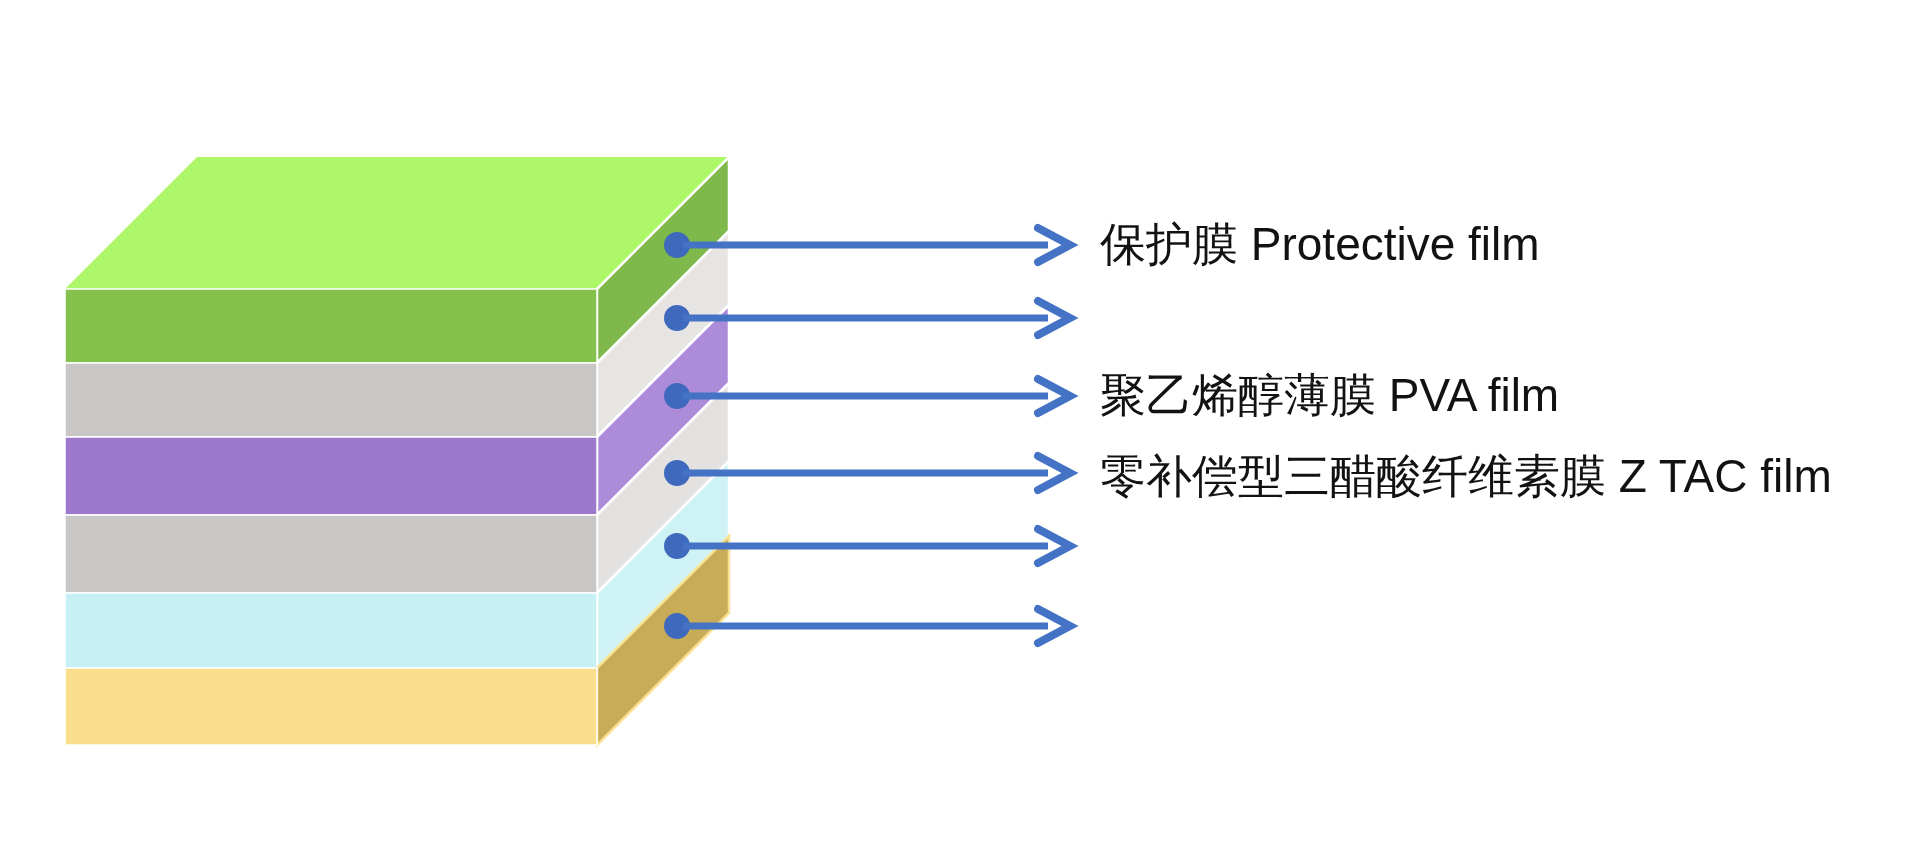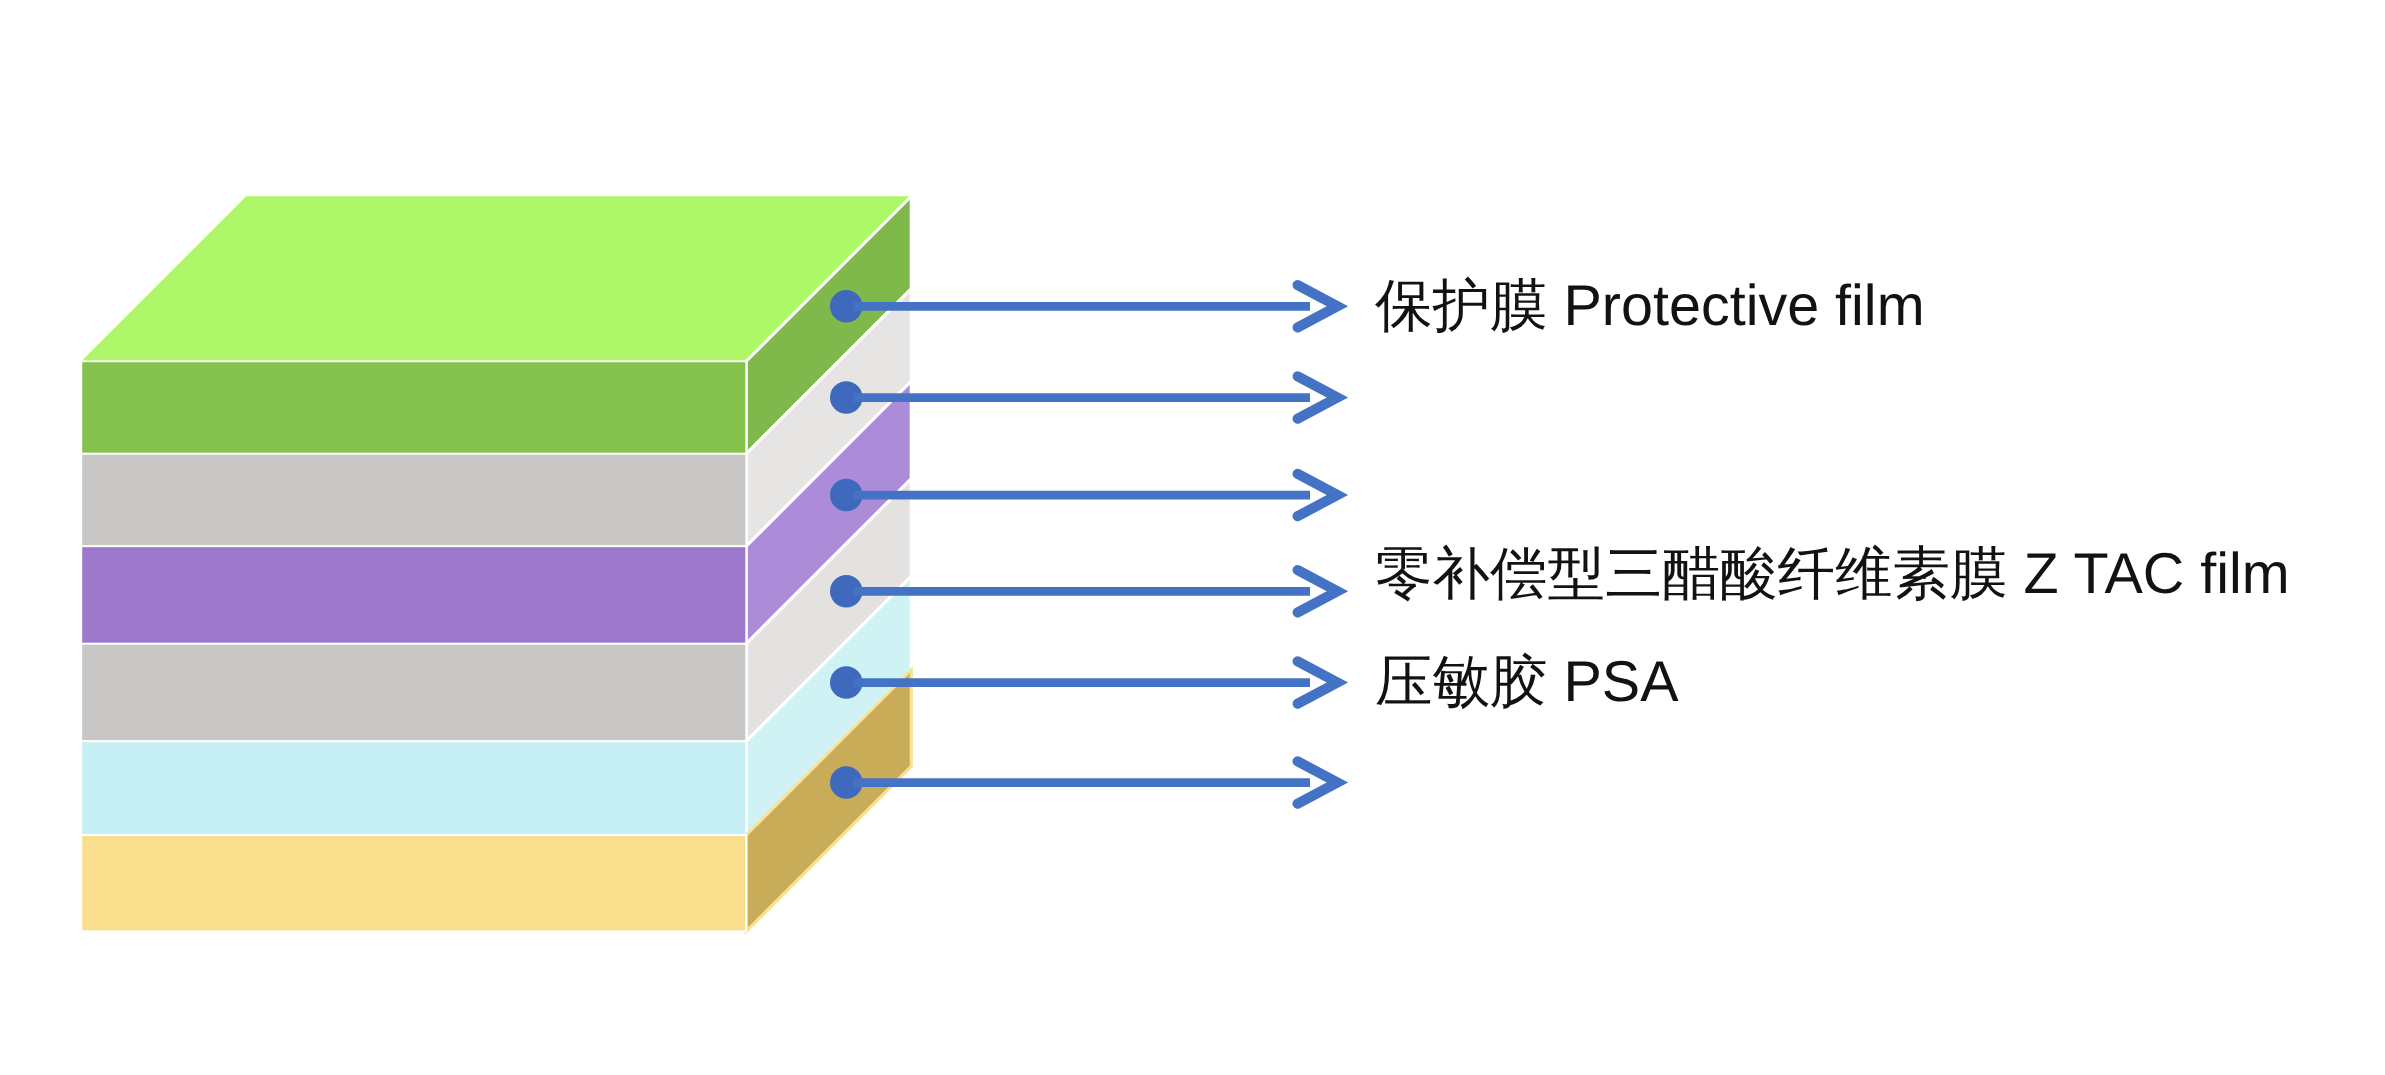--- a/index.html
+++ b/index.html
@@ -80,16 +80,16 @@
     </g>
 
     <g>
       <circle cx="677" cy="626" r="13" fill="#3E69BD"></circle>
       <line x1="683" y1="626" x2="1048" y2="626" stroke-width="7" stroke="#4472C4"></line>
       <polyline points="1038,609 1070,626 1038,643" fill="none" stroke-width="8" stroke-linecap="round" stroke="#4472C4"></polyline>
     </g>
   </svg>
 
   <div class="layer-label" style="top:245px">保护膜 Protective film</div>
-  <div class="layer-label" style="top:460px">零补偿型三醋酸纤维素膜 Z TAC film</div>
-  <div class="layer-label" style="top:546px">压敏胶 PSA</div>
+  <div class="layer-label" style="top:396px">聚乙烯醇薄膜 PVA film</div>
+  <div class="layer-label" style="top:477px">零补偿型三醋酸纤维素膜 Z TAC film</div>
 
 </div>
 
 </body></html>

